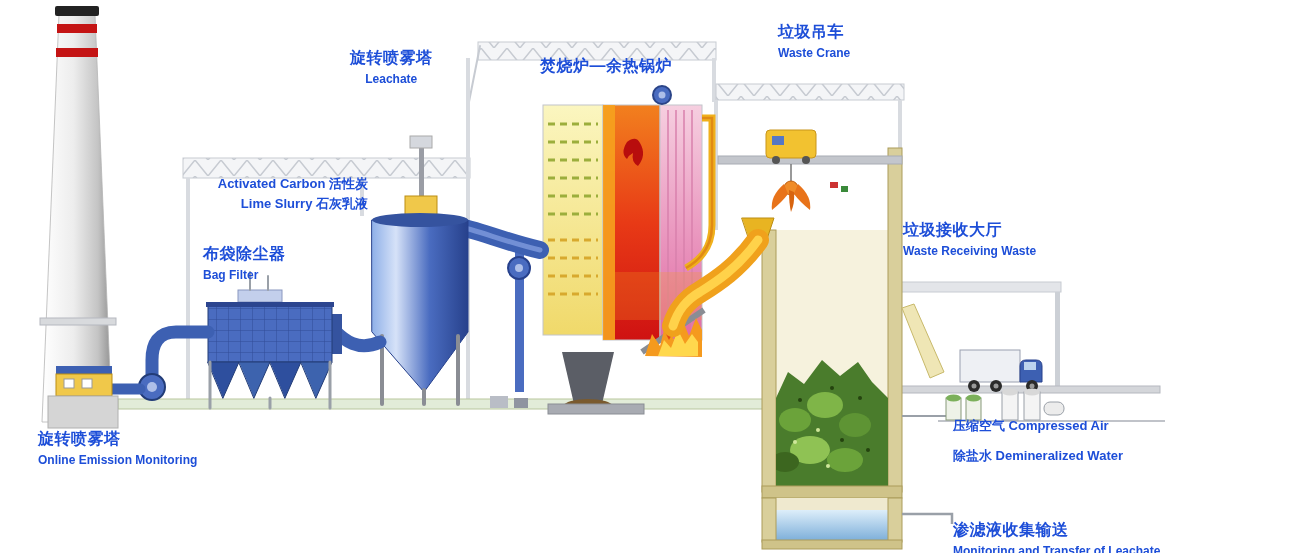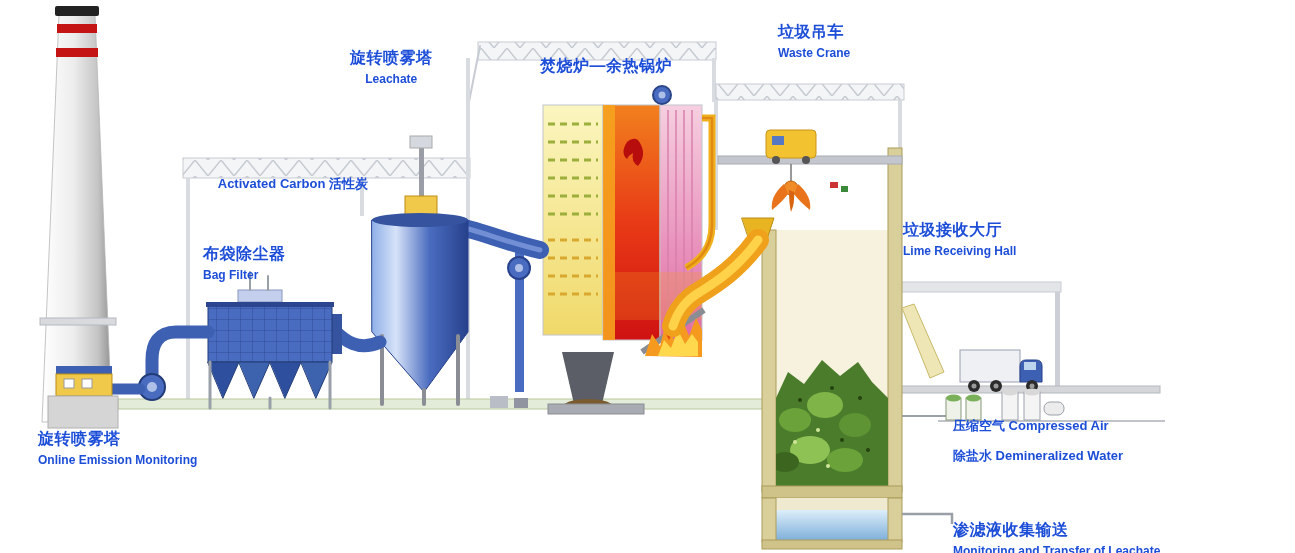--- a/index.html
+++ b/index.html
@@ -283,30 +283,31 @@
     <span class="zh">焚烧炉—余热锅炉</span>
   </div>
 
   <div class="label" style="left:778px; top:20px;">
     <span class="zh">垃圾吊车</span>
     <span class="en">Waste Crane</span>
   </div>
 
   <div class="label label--right" style="left:150px; top:174px; width:218px;">
     <span class="line">Activated Carbon 活性炭</span>
+    <span class="line">Lime Slurry 石灰乳液</span>
   </div>
 
   <div class="label" style="left:203px; top:242px;">
     <span class="zh">布袋除尘器</span>
     <span class="en">Bag Filter</span>
   </div>
 
   <div class="label" style="left:903px; top:218px;">
     <span class="zh">垃圾接收大厅</span>
-    <span class="en">Lime Receiving Hall</span>
+    <span class="en">Waste Receiving Waste</span>
   </div>
 
   <div class="label" style="left:38px; top:427px;">
     <span class="zh">旋转喷雾塔</span>
     <span class="en">Online Emission Monitoring</span>
   </div>
 
   <div class="label" style="left:953px; top:446px;">
     <span class="line">除盐水  Demineralized Water</span>
   </div>

